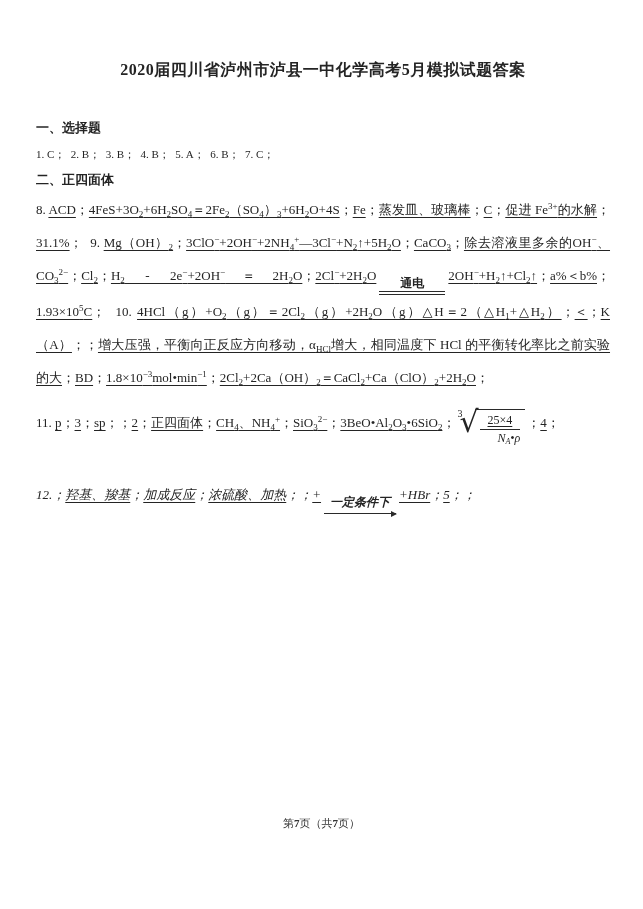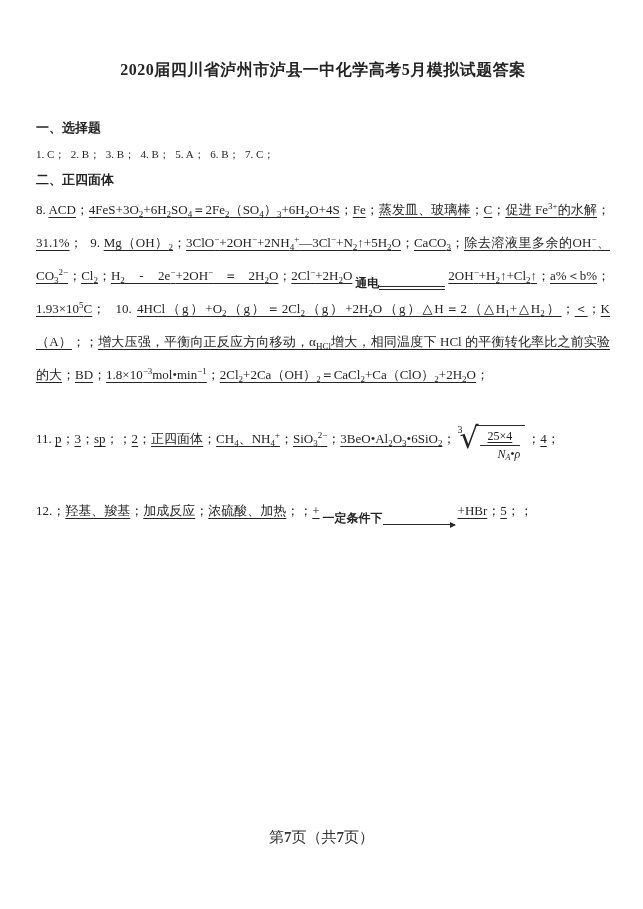--- a/index.html
+++ b/index.html
@@ -32,41 +32,41 @@
     font-size: 11px;
     line-height: 26px;
     white-space: pre-wrap;
   }
   .para {
     font-size: 13px;
     line-height: 33px;
     text-align: justify;
     white-space: pre-wrap;
   }
-  .para-11 { margin-top: 28px; }
-  .para-12 { margin-top: 32px; }
+  .para-11 { margin-top: 9px; }
+  .para-12 { margin-top: 32px; font-style: italic; }
   sub, sup {
     font-size: 9px;
     vertical-align: baseline;
     position: relative;
     line-height: 0;
   }
   sub { top: 3px; }
   sup { top: -5px; }
   .u {
     text-decoration: underline;
     text-underline-offset: 3px;
     text-decoration-thickness: 1px;
   }
   .b { font-weight: 700; }
   
   .over-construct {
     display: inline-flex;
-    flex-direction: row;
-    align-items: flex-end;
+    flex-direction: column;
+    align-items: center;
     vertical-align: -7px;
     line-height: normal;
     margin: 0 3px;
   }
   .over-top { font-size: 12px; line-height: 14px; font-weight: 700; }
   .dbl-line {
     display: block; width: 66px; height: 4px;
     border-top: 1.5px solid #2a2a2a;
     border-bottom: 1.5px solid #2a2a2a;
     margin-top: 1px;
@@ -108,23 +108,23 @@
     display: inline-flex;
     flex-direction: column;
     align-items: flex-end;
     font-size: 12px;
     line-height: 1.25;
   }
   .frac-num { padding: 0 8px 1px 8px; border-bottom: 1.2px solid #2a2a2a; text-decoration: underline; text-underline-offset: 2px; }
   .frac-den { padding-top: 1px; font-style: italic; }
   .frac-den sub { font-size: 8px; top: 2px; }
   .footer {
-    position: absolute; left: 0; right: 0; bottom: 62px;
+    position: absolute; left: 0; right: 0; bottom: 78px;
     text-align: center;
-    font-size: 15px;
+    font-size: 11px;
     color: #333;
   }
 </style>
 </head>
 <body>
 
 <div class="page">
   <h1 class="doc-title">2020届四川省泸州市泸县一中化学高考5月模拟试题答案</h1>
 
   <div class="sec-header">一、选择题</div>

